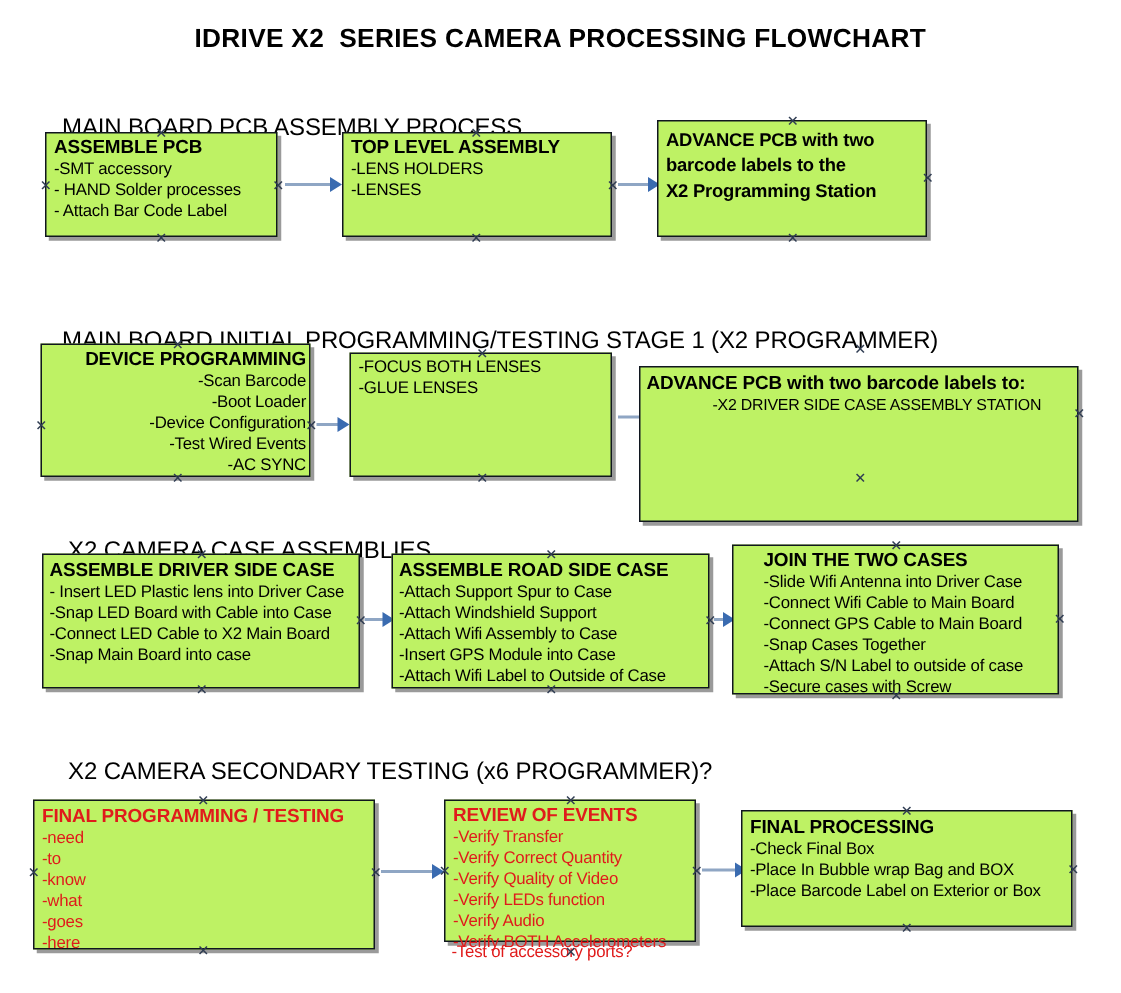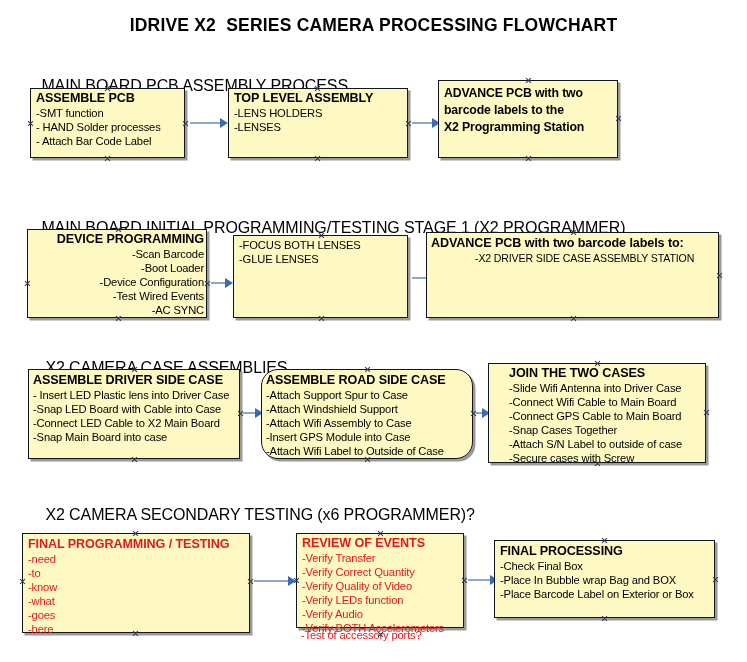--- a/index.html
+++ b/index.html
@@ -18,21 +18,21 @@
   }
   .section-heading{
     position:absolute;font-size:16px;font-weight:normal;white-space:pre;
     letter-spacing:-.1px;
   }
   .section-heading .accent{color:#000000;}
 
   
   .box{
     position:absolute;box-sizing:border-box;
-    background:#fef9c3;
+    background:#bef264;
     border:1.3px solid #10161f;
     box-shadow:2.5px 2.5px 0 0 #9a9a9a;
   }
   .box-inner{position:absolute;left:5px;top:2px;right:2px;}
   .box-title{
     font-size:12.6px;font-weight:bold;line-height:14.5px;white-space:nowrap;
     letter-spacing:-.1px;
   }
   .box-line{
     font-size:11.2px;line-height:14px;white-space:nowrap;letter-spacing:-.15px;
@@ -75,21 +75,21 @@
 
   <div class="doc-title">IDRIVE X2  SERIES CAMERA PROCESSING FLOWCHART</div>
 
   <div class="section-heading" style="left:24px;top:59px;">
     <span>MAIN BOARD PCB ASSEMBLY PROCESS</span>
   </div>
 
   <div class="box" style="left:30px;top:88px;width:155px;height:70px;">
     <div class="box-inner">
       <div class="box-title">ASSEMBLE PCB</div>
-      <div class="box-line">-SMT function</div>
+      <div class="box-line">-SMT accessory</div>
       <div class="box-line">- HAND Solder processes</div>
       <div class="box-line">- Attach Bar Code Label</div>
     </div>
   </div>
   <div class="handle" style="left:104px;top:85px;"></div>
   <div class="handle" style="left:104px;top:155px;"></div>
   <div class="handle" style="left:27px;top:120px;"></div>
   <div class="handle" style="left:182px;top:120px;"></div>
 
   <div class="arrow" style="left:190px;top:118px;width:38px;">
@@ -155,21 +155,21 @@
     </div>
   </div>
   <div class="handle" style="left:318px;top:232px;"></div>
   <div class="handle" style="left:318px;top:315px;"></div>
 
   <div class="arrow" style="left:412px;top:273px;width:28px;">
     <div class="shaft"></div>
       <div class="head"></div>
   </div>
 
-  <div class="box" style="left:426px;top:232px;width:293px;height:86px;">
+  <div class="box" style="left:426px;top:244px;width:293px;height:104px;">
     <div class="box-inner" style="left:4px;top:3px;">
       <div class="box-title">ADVANCE PCB with two barcode labels to:</div>
       <div class="box-line" style="font-size:10.6px;margin-left:44px;">-X2 DRIVER  SIDE  CASE  ASSEMBLY STATION</div>
     </div>
   </div>
   <div class="handle" style="left:570px;top:229px;"></div>
   <div class="handle" style="left:570px;top:315px;"></div>
   <div class="handle" style="left:716px;top:272px;"></div>
 
   <div class="section-heading" style="left:28px;top:341px;">
@@ -187,21 +187,21 @@
   </div>
   <div class="handle" style="left:131px;top:366px;"></div>
   <div class="handle" style="left:131px;top:456px;"></div>
   <div class="handle" style="left:237px;top:410px;"></div>
 
   <div class="arrow" style="left:243px;top:408px;width:20px;">
     <div class="shaft"></div>
       <div class="head"></div>
   </div>
 
-  <div class="box" style="left:261px;top:369px;width:212px;height:90px;border-radius:17px;">
+  <div class="box" style="left:261px;top:369px;width:212px;height:90px;">
     <div class="box-inner" style="left:4px;top:3px;">
       <div class="box-title">ASSEMBLE ROAD SIDE CASE</div>
       <div class="box-line">-Attach Support Spur to Case</div>
       <div class="box-line">-Attach Windshield Support</div>
       <div class="box-line">-Attach Wifi Assembly to Case</div>
       <div class="box-line">-Insert GPS Module into Case</div>
       <div class="box-line">-Attach Wifi Label to Outside of Case</div>
     </div>
   </div>
   <div class="handle" style="left:364px;top:366px;"></div>

